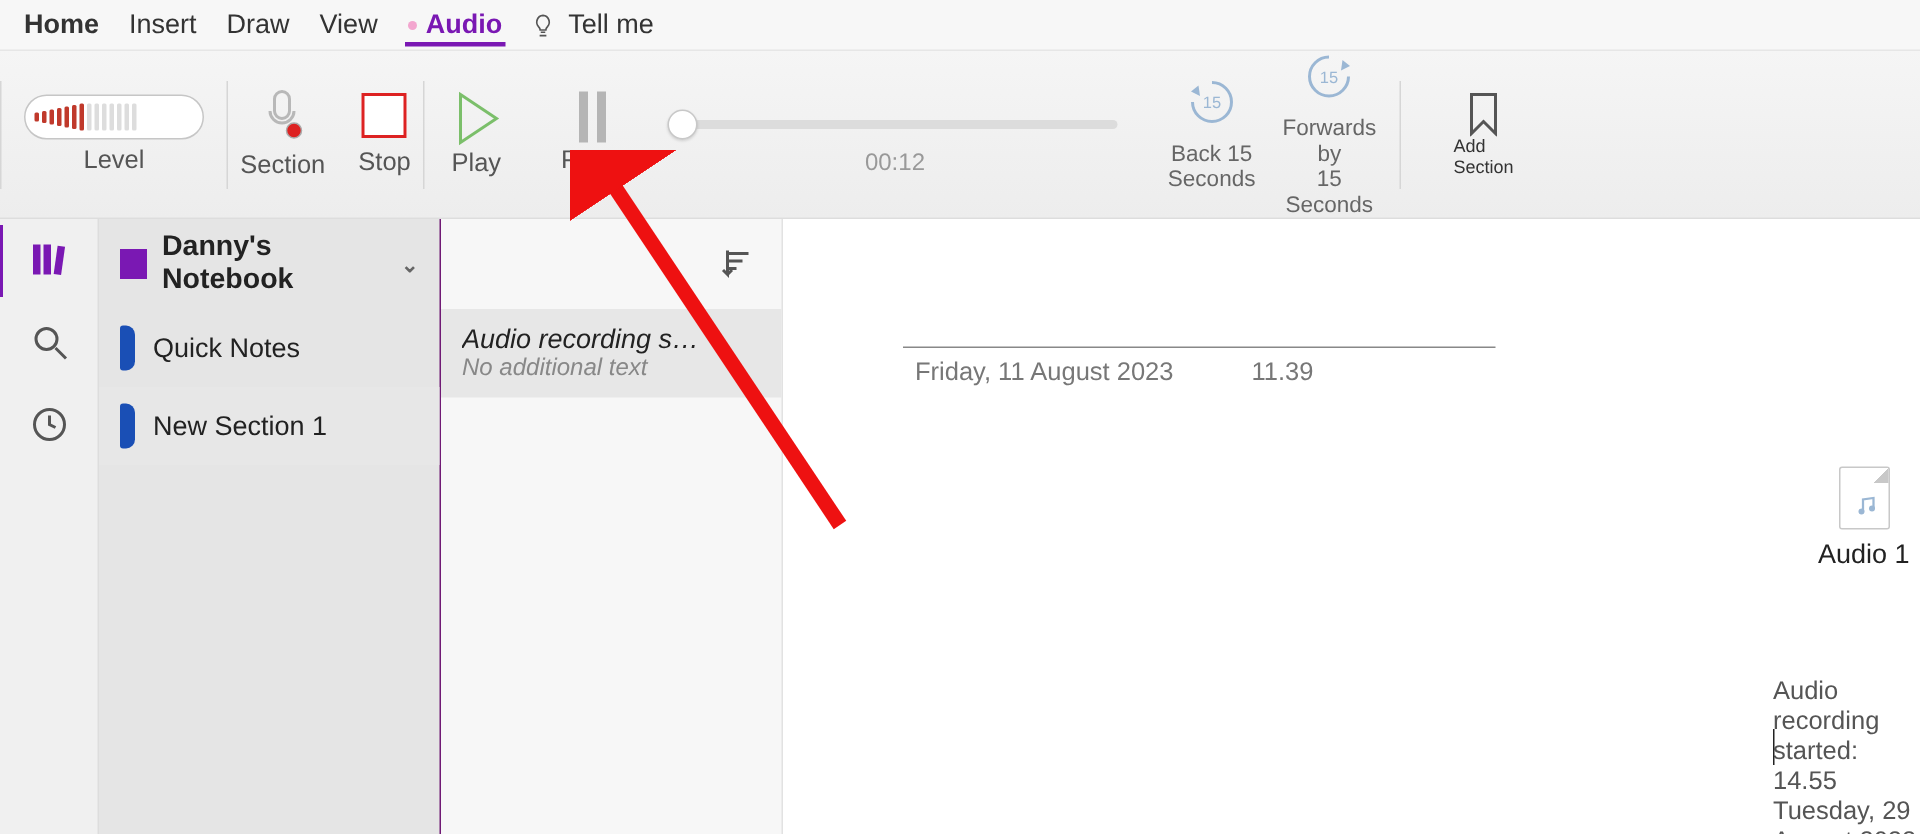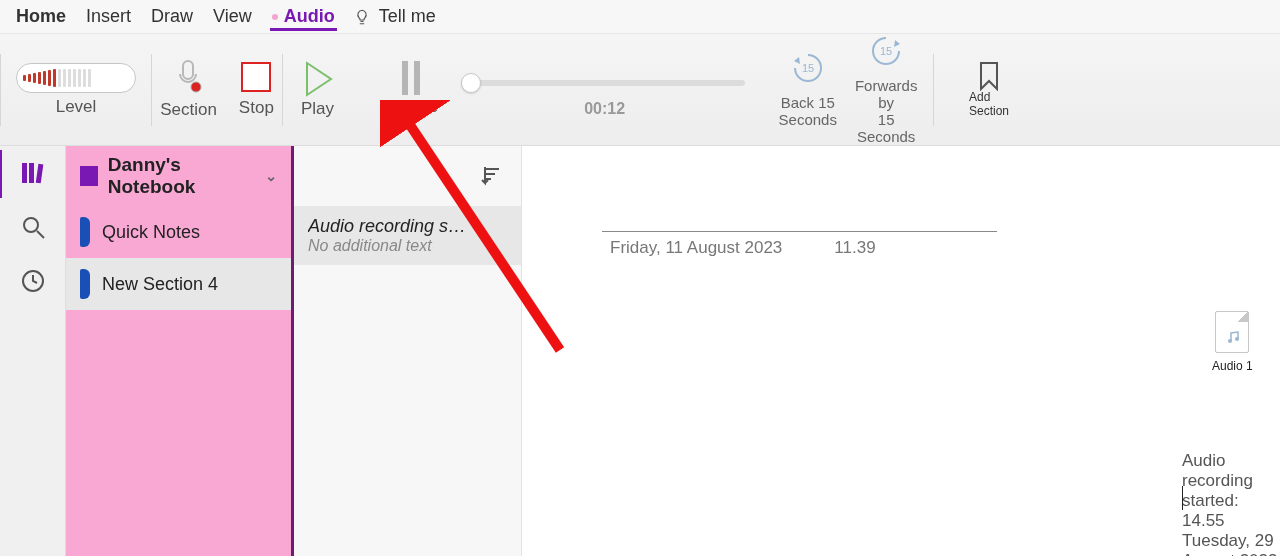--- a/index.html
+++ b/index.html
@@ -21,62 +21,62 @@
   .rlabel { font-size:17px; color:#555; margin-top:4px; }
   .status-pill { background:#b7161f; color:#fff; font-weight:700; font-size:14px; letter-spacing:1px; padding:5px 18px; border-radius:20px; }
   .levelmeter { width:120px; height:30px; border:1px solid #c6c6c6; border-radius:18px; display:flex; align-items:center; padding:0 6px; gap:2px; background:#fff; }
   .levelbar { width:3px; border-radius:1px; }
   .recbtn { display:flex; flex-direction:column; align-items:center; gap:2px; cursor:pointer; }
   .recicon { width:28px; height:34px; }
   .stopicon { width:30px; height:30px; border:2px solid #d22; background:#fff; }
   .playicon { width:30px; height:36px; }
   .pauseicon { width:24px; height:34px; display:flex; gap:6px; }
   .pauseicon span{ width:6px; height:100%; background:#b5b5b5; }
-  .transport { display:flex; gap:56px; align-items:flex-start; }
+  .transport { display:flex; gap:40px; align-items:flex-start; }
   .tbtn { display:flex; flex-direction:column; align-items:center; gap:2px; }
   .tbtn .lbl{ font-size:17px; color:#555; }
-  .slider-wrap { display:flex; flex-direction:column; align-items:center; gap:10px; width:360px;font-weight:bold; }
+  .slider-wrap { display:flex; flex-direction:column; align-items:center; gap:10px; width:360px; }
   .slider { position:relative; width:100%; height:6px; background:#dcdcdc; border-radius:3px; margin-top:18px;}
   .thumb { position:absolute; left:0; top:50%; transform:translate(-3px,-50%); width:20px; height:20px; border-radius:50%; background:#fff; border:1px solid #c8c8c8; box-shadow:0 1px 2px rgba(0,0,0,.15);}
   .time { font-size:16px; color:#999; margin-top:4px; }
   .skip15 { display:flex; flex-direction:column; align-items:center; gap:9px; cursor:pointer; }
   .skipicon { width:34px; height:34px; }
   .skiplabel { font-size:15px; color:#666; line-height:1.15; text-align:center; }
   .bookmark-icon { width:24px; height:30px; }
   .bookmark-label { font-size:12px; color:#333; line-height:1.15; }
 
   
   .body { display:flex; height: calc(556px - 34px - 112px); }
   .rail { width:66px; background:#f0f0f0; border-right:1px solid #ddd; display:flex; flex-direction:column; align-items:center; padding-top:14px; gap:24px; }
   .rail .active { position:relative; }
   .rail .active::before{ content:""; position:absolute; left:-22px; top:-10px; width:4px; height:48px; background:#7a18b3; }
   .railicon { width:26px; height:26px; }
 
-  .sections { width:228px; background:#f9a8d4; border-right:3px solid #701a75; }
+  .sections { width:228px; background:#e5e5e5; border-right:1px solid #701a75; }
   .nb-header { height:60px; display:flex; align-items:center; gap:10px; padding:0 14px; font-size:19px; font-weight:650; cursor:pointer; }
   .nb-icon { width:20px; height:20px; background:#7a18b3; }
   .chev { font-size:14px; color:#666; }
   .section-item { display:flex; align-items:center; gap:12px; height:52px; padding:0 14px; font-size:18px; cursor:pointer; }
   .section-item.selected { background:#e7e7e7; }
   .sectab { width:10px; height:30px; background:#1a4fb5; border-radius:2px 6px 6px 2px; }
 
   .pages { width:228px; background:#f7f7f7; border-right:1px solid #e2e2e2; }
   .sort-row { height:60px; display:flex; align-items:center; justify-content:flex-end; padding:0 18px; }
   .page-item { padding:10px 14px; background:#e7e7e7; cursor:pointer;font-style:italic;}
   .page-title { font-size:18px; color:#222; white-space:nowrap; overflow:hidden; text-overflow:ellipsis; }
   .page-sub { font-size:16px; color:#888; }
 
   .canvas { flex:1; position:relative; padding:20px 40px; }
   .title-input { width:395px; height:36px; border:none; border-bottom:1px solid #888; margin-top:30px; margin-left:40px; }
   .meta { display:flex; gap:52px; margin-left:48px; margin-top:6px; font-size:17px; color:#777; }
   .audio-embed { position:absolute; left:690px; top:165px; text-align:center; }
   .fileicon { width:34px; height:42px; border:1px solid #c8c8c8; border-radius:2px; position:relative; margin:0 auto 6px; background:#fff;}
   .fold { position:absolute; right:0; top:0; width:10px; height:10px; background:linear-gradient(135deg,#fff 49%, #c8c8c8 50%);}
   .note { width:14px; height:14px; position:absolute; left:10px; top:18px;}
-  .audio-label{ font-size:12px; }
+  .audio-label{ font-size:18px; }
   .rec-meta { position:absolute; left:660px; top:305px; font-size:17px; color:#555; }
   .cursor { position:absolute; left:660px; top:340px; width:1px; height:24px; background:#222; }
 
   
   .arrow { position:absolute; pointer-events:none; }
 </style>
 </head>
 <body>
 
 <div class="menu">
@@ -210,21 +210,21 @@
       <span class="nb-icon"></span>
       <span>Danny's Notebook</span>
       <span class="chev">⌄</span>
     </div>
     <div class="section-item">
       <span class="sectab"></span>
       <span>Quick Notes</span>
     </div>
     <div class="section-item selected">
       <span class="sectab"></span>
-      <span>New Section 4</span>
+      <span>New Section 1</span>
     </div>
   </div>
 
   <div class="pages">
     <div class="sort-row">
       <svg width="22" height="22" viewBox="0 0 22 22">
           <path d="M4 4 H18 M4 9 H14 M4 14 H10" stroke="#555" stroke-width="2"></path>
           <path d="M6 2 V18 L3 15 M6 18 L9 15" fill="none" stroke="#555" stroke-width="2" transform="translate(-2,0)"></path>
         </svg>
     </div>

